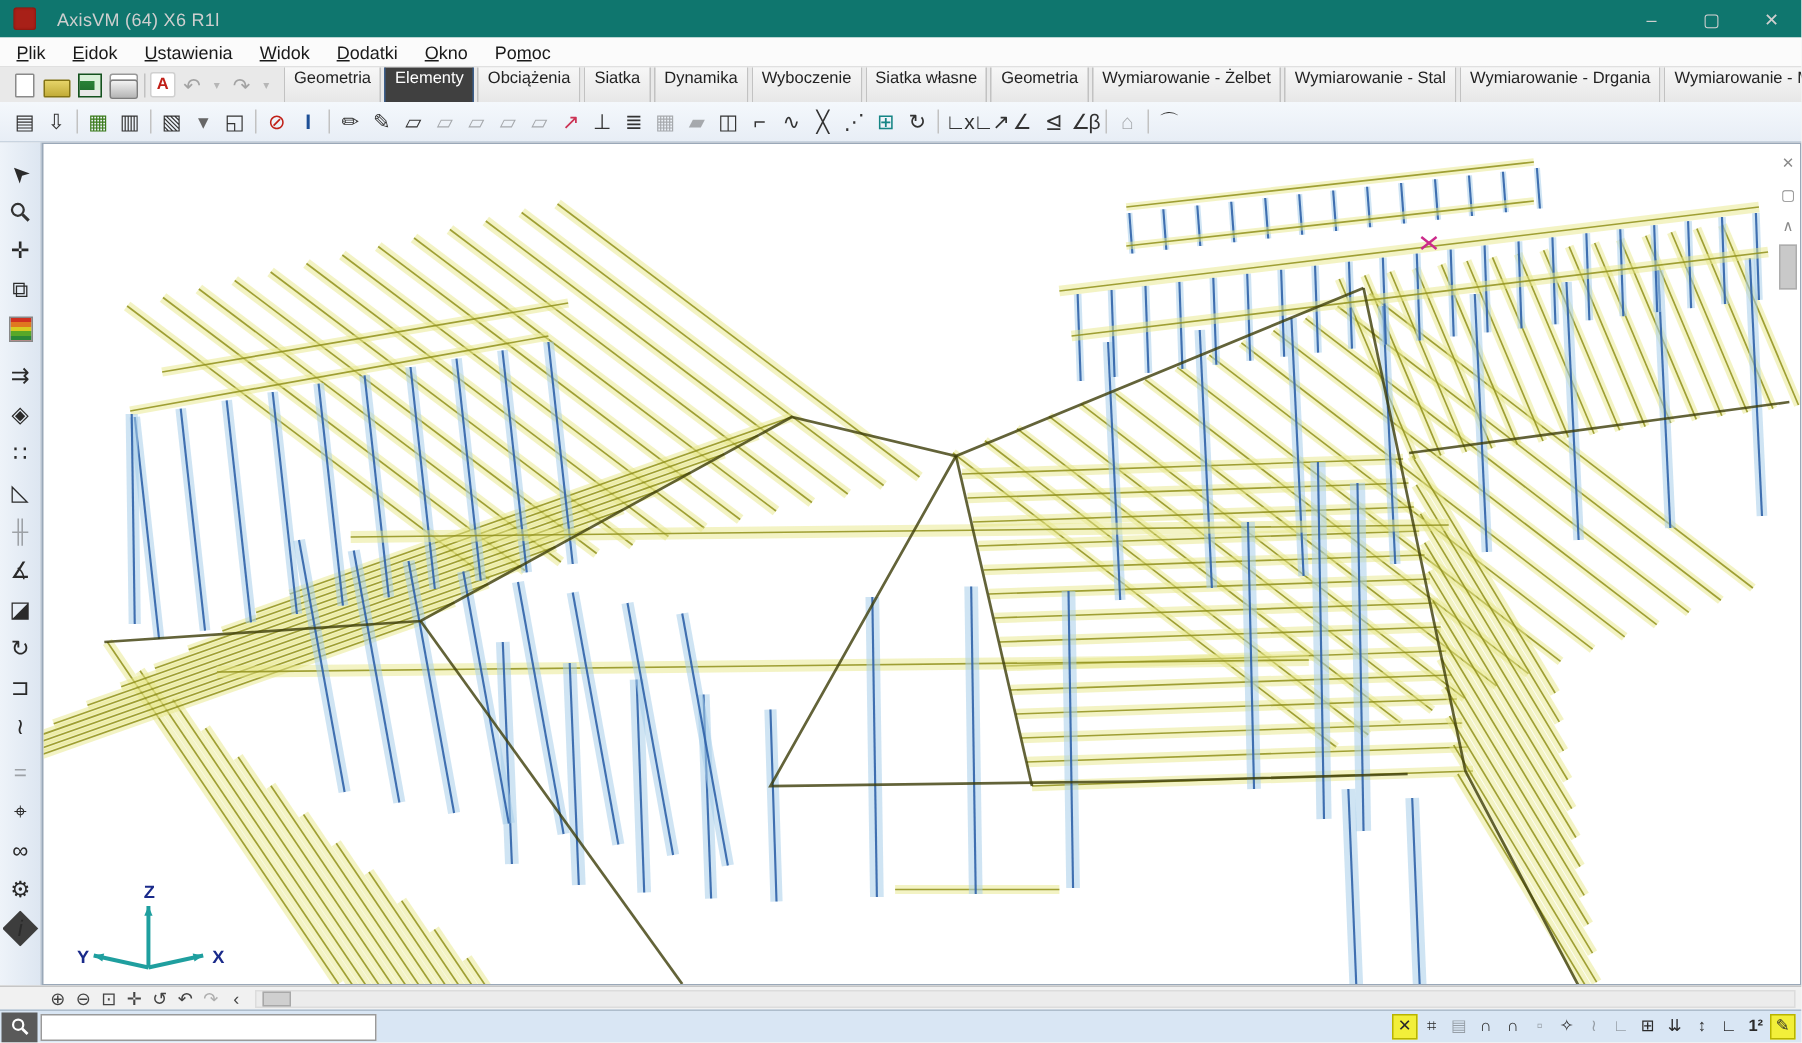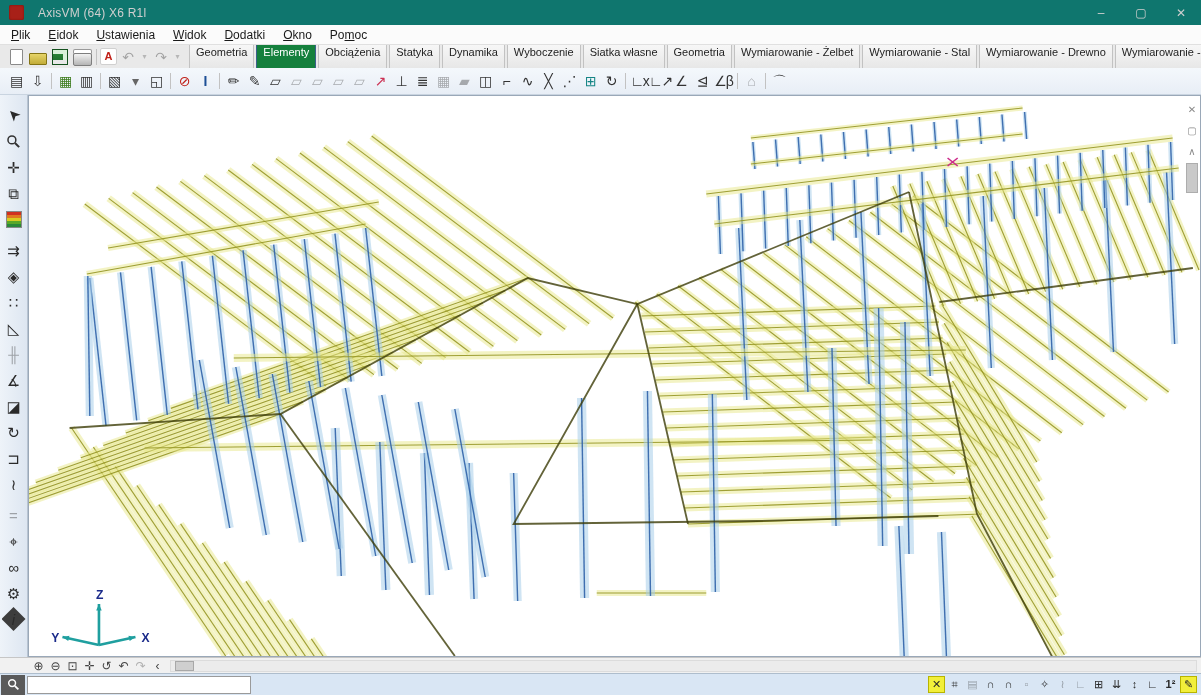--- a/index.html
+++ b/index.html
@@ -44,21 +44,21 @@
   [data-name="print-icon"]::before { content:""; width:17px; height:11px; margin-top:5px; display:block;
       background:linear-gradient(#f2f2f2,#b5b5b5); border:1px solid #7e7e7e; border-radius:2px;
       box-shadow:0 -4px 0 -1px #fff, 0 -4px 0 0 #999; }
   [data-name="pdf-icon"] { color:#c02018; font-weight:bold; font-size:11px; background:#fff;
       border:1px solid #d0d0d0; width:17px; height:17px; border-radius:2px; }
 
   .tabs { display:flex; align-items:flex-end; height:100%; margin-left:6px; overflow:hidden; }
   .tab { height:21px; display:flex; align-items:center; padding:16px 6px; margin-right:2px;
          font-size:11px; color:#222; background:linear-gradient(#fdfdfd,#e7e7e7);
          border:1px solid #c2c2c2; border-bottom:none; border-radius:2px 2px 0 0; white-space:nowrap; }
-  .tab.active { background:#15803d; color:#fff; border-color:#3c5f8c; }
+  .tab.active { background:#404040; color:#fff; border-color:#3c5f8c; }
 
   
   .toolbar2 { position:absolute; left:0; top:68px; width:1201px; height:27px;
               background:linear-gradient(#f4f8fc,#e8eef6); border-bottom:1px solid #c9d4e0;
               display:flex; align-items:center; padding-left:6px; }
   .toolbar2 .ic { width:21px; height:21px; font-size:14px; }
   .c-red { color:#c02018; } .c-green { color:#3a7a1a; } .c-teal { color:#158585; }
   .c-crimson { color:#cc3355; } .c-blue { color:#1d4f96; font-weight:bold; }
   .two-ch { font-size:10px; letter-spacing:-1px; }
 
@@ -162,28 +162,28 @@
     <span class="ic" data-name="pdf-icon">A</span>
     <span class="ic dis" data-name="undo-icon">↶</span>
     <span class="ic caret dis" data-name="undo-caret-icon">▾</span>
     <span class="ic dis" data-name="redo-icon">↷</span>
     <span class="ic caret dis" data-name="redo-caret-icon">▾</span>
   </div>
   <div class="tabs" data-name="module-tabs">
     <div class="tab" data-name="tab-geometria">Geometria</div>
     <div class="tab active" data-name="tab-elementy">Elementy</div>
     <div class="tab" data-name="tab-obciazenia">Obciążenia</div>
-    <div class="tab" data-name="tab-siatka">Statyka</div>
+    <div class="tab" data-name="tab-siatka">Siatka</div>
     <div class="tab" data-name="tab-statyka">Dynamika</div>
     <div class="tab" data-name="tab-wyboczenie">Wyboczenie</div>
     <div class="tab" data-name="tab-drgania-wlasne">Siatka własne</div>
     <div class="tab" data-name="tab-dynamika">Geometria</div>
     <div class="tab" data-name="tab-wymiarowanie-zelbet">Wymiarowanie - Żelbet</div>
     <div class="tab" data-name="tab-wymiarowanie-stal">Wymiarowanie - Stal</div>
-    <div class="tab" data-name="tab-wymiarowanie-drewno">Wymiarowanie - Drewno</div>
+    <div class="tab" data-name="tab-wymiarowanie-drewno">Wymiarowanie - Drgania</div>
     <div class="tab" data-name="tab-wymiarowanie-mur">Wymiarowanie - Mur</div>
   </div>
 </div>
 
 <div class="toolbar2" data-name="element-toolbar">
   <span class="ic" data-name="stories-icon">▤</span>
   <span class="ic" data-name="story-level-icon">⇩</span>
   <span class="sep" data-name="separator"></span>
   <span class="ic c-green" data-name="table-browser-icon">▦</span>
   <span class="ic" data-name="report-maker-icon">▥</span>

